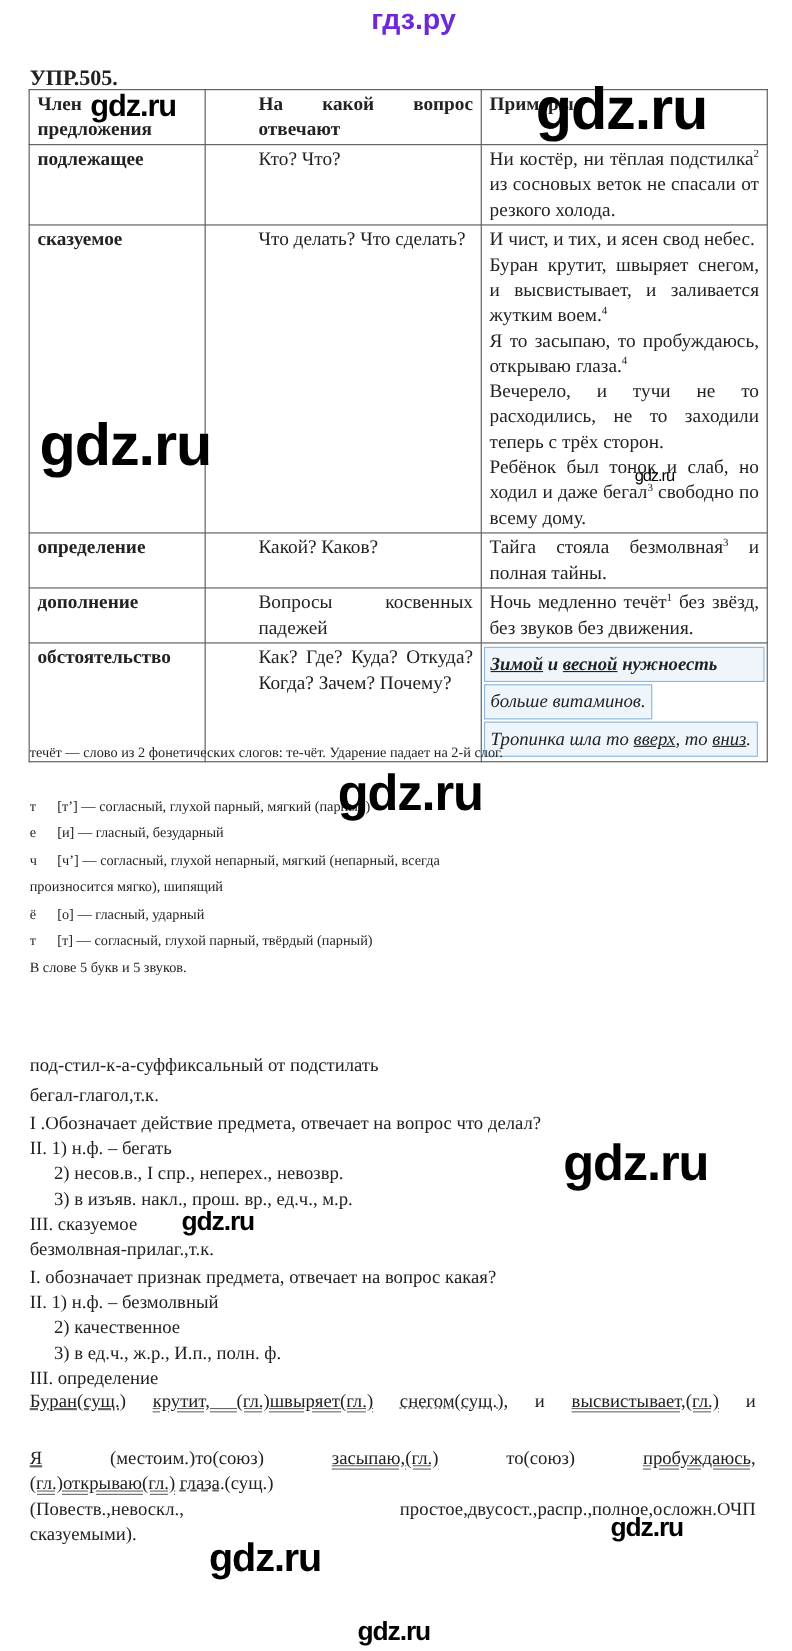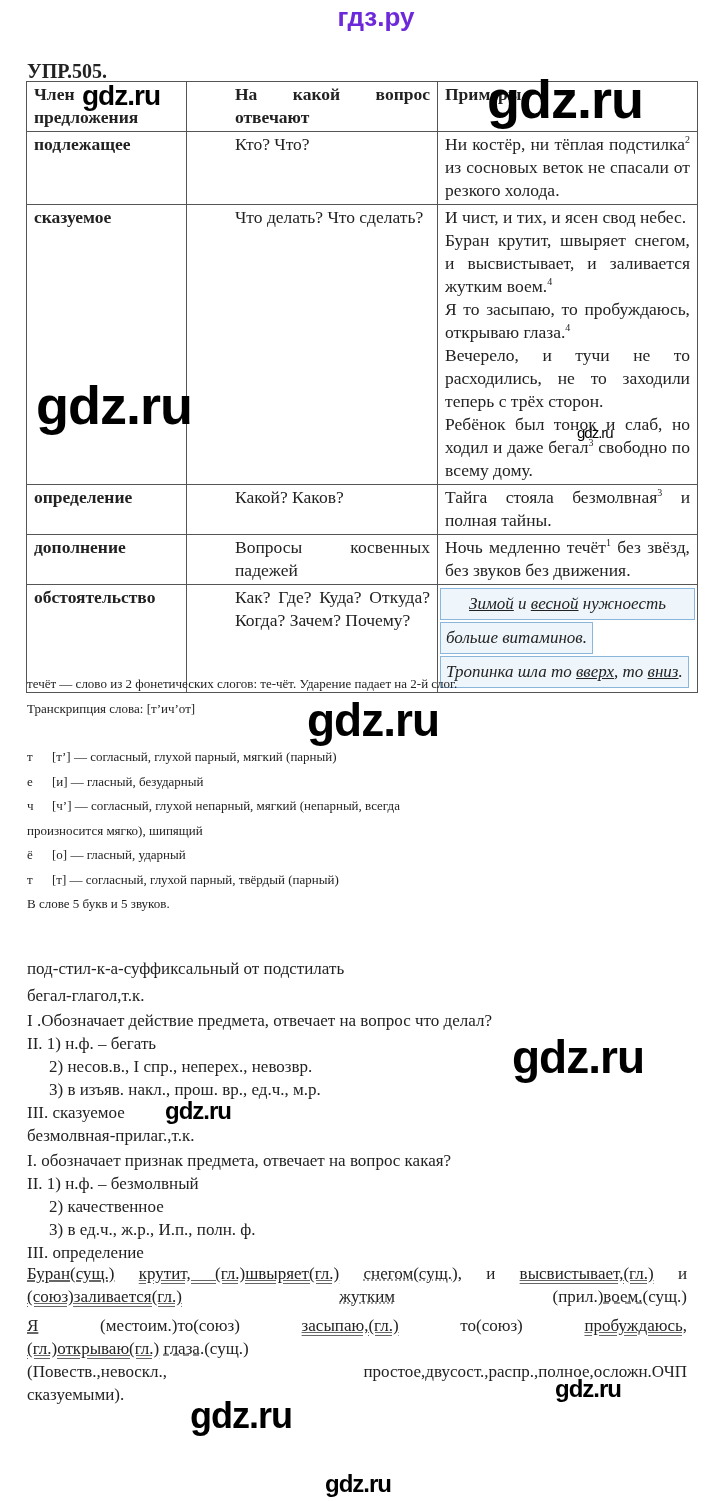--- a/index.html
+++ b/index.html
@@ -90,34 +90,33 @@
   </tr>
   <tr>
     <td class="c1">дополнение</td>
     <td class="c2">Вопросы косвенных падежей</td>
     <td class="c3"><span>Ночь медленно течёт</span><sup>1</sup><span> без звёзд, без звуков без движения.</span></td>
   </tr>
   <tr style="height:92px;">
     <td class="c1">обстоятельство</td>
     <td class="c2">Как? Где? Куда? Откуда? Когда? Зачем? Почему?</td>
     <td class="c3 boxed-wrap">
-      <span class="boxed" style="display:flex;justify-content:center;">
+      <span class="boxed" style="display:flex;justify-content:flex-start;font-weight:bold;">
         <span><span class="u">Зимой</span><span> и </span><span class="u">весной</span><span> нужно</span></span>
         <span>есть</span>
       </span>
       <span class="boxed inl">больше витаминов.</span>
       <span class="boxed inl"><span>Тропинка шла то </span><span class="u">вверх</span><span>, то </span><span class="u">вниз</span><span>.</span></span>
     </td>
   </tr>
 </tbody>
   </table>
 
 <div class="body-text" style="top:672px;">
   <div>течёт — слово из 2 фонетических слогов: те-чёт. Ударение падает на 2-й слог.</div>
-  <div>Транскрипция слова: [т’ич’от]</div>
   <div style="height:24px;"></div>
   <div class="phon-row"><span class="phon-letter">т</span><span>[т’] — согласный, глухой парный, мягкий (парный)</span></div>
   <div class="phon-row"><span class="phon-letter">е</span><span>[и] — гласный, безударный</span></div>
   <div class="phon-row"><span class="phon-letter">ч</span><span>[ч’] — согласный, глухой непарный, мягкий (непарный, всегда</span></div>
   <div class="phon-row"><span>произносится мягко), шипящий</span></div>
   <div class="phon-row"><span class="phon-letter">ё</span><span>[о] — гласный, ударный</span></div>
   <div class="phon-row"><span class="phon-letter">т</span><span>[т] — согласный, глухой парный, твёрдый (парный)</span></div>
   <div>В слове 5 букв и 5 звуков.</div>
 </div>
 
@@ -132,21 +131,20 @@
   <div style="margin-bottom:2px;">безмолвная-прилаг.,т.к.</div>
   <div>I. обозначает признак предмета, отвечает на вопрос какая?</div>
   <div>II. 1) н.ф. – безмолвный</div>
   <div class="indent">2) качественное</div>
   <div class="indent">3) в ед.ч., ж.р., И.п., полн. ф.</div>
   <div>III. определение</div>
 </div>
 
 <div class="small-text parse" style="top:1262px; width:660px;">
   <span class="line"><span class="solid-u">Буран(сущ.)</span> <span class="double-u">крутит, (гл.)швыряет(гл.)</span> <span class="wavy-u">снегом(сущ.)</span><span>, и </span><span class="double-u">высвистывает,(гл.)</span><span> и</span></span>
-  <span class="line"><span class="double-u">(союз)заливается(гл.)</span> <span class="wavy-u">жутким</span> <span><span>(прил.)</span><span class="dash-u">воем.</span><span>(сущ.)</span></span></span>
 </div>
 
 <div class="small-text parse" style="top:1314px; width:660px;">
   <span class="line"><span class="solid-u">Я</span> <span>(местоим.)то(союз)</span> <span class="double-u">засыпаю,(гл.)</span> <span>то(союз)</span> <span class="double-u">пробуждаюсь,</span></span>
   <span class="line last"><span class="double-u">(гл.)открываю(гл.)</span> <span class="dash-u">глаза</span><span>.(сущ.)</span></span>
   <span class="line"><span>(Повеств.,невоскл.,</span>&nbsp;&nbsp;&nbsp;&nbsp;&nbsp;&nbsp;&nbsp;&nbsp;&nbsp;&nbsp;&nbsp;&nbsp;&nbsp;&nbsp;&nbsp;&nbsp;&nbsp;&nbsp;&nbsp;&nbsp;&nbsp;&nbsp;&nbsp;&nbsp;&nbsp;<span>простое,двусост.,распр.,полное,осложн.ОЧП</span></span>
   <span class="line last">сказуемыми).</span>
 </div>
 
 <div class="wm" style="left:82px; top:82px; font-size:28px;">gdz.ru</div>

